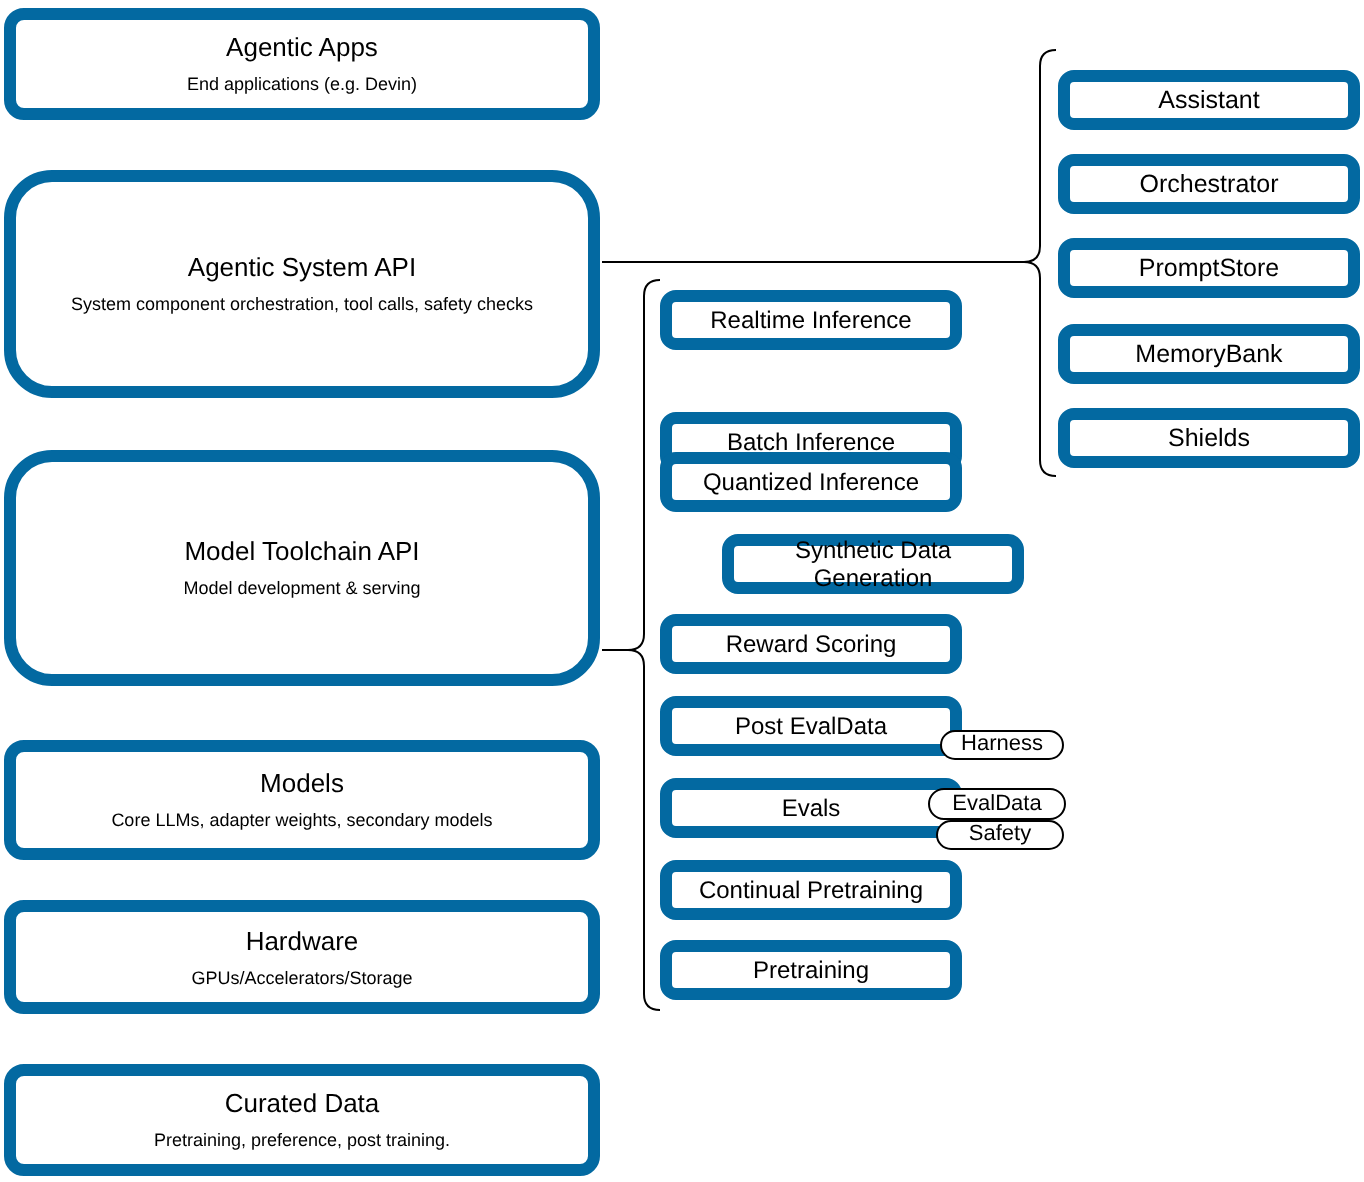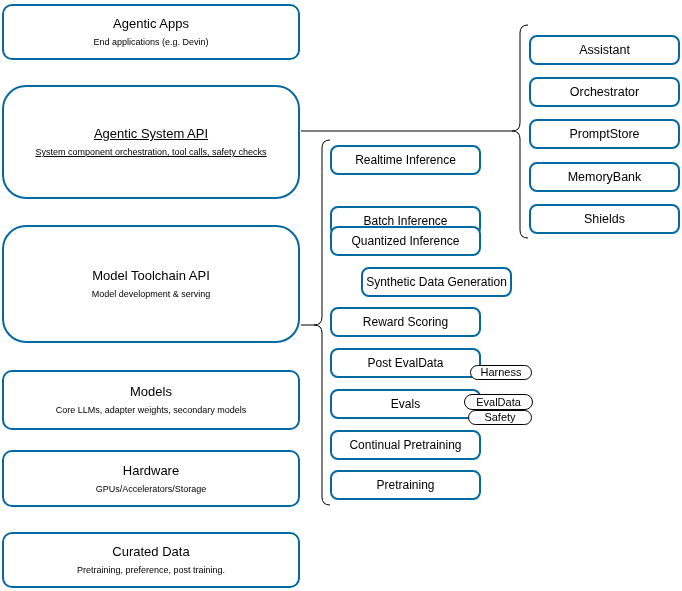--- a/index.html
+++ b/index.html
@@ -18,21 +18,21 @@
     width: 682px; height: 591px;
   }
   .connector-layer path {
     fill: none;
     stroke: #000000;
     stroke-width: 1;
   }
   .node {
     position: absolute;
     box-sizing: border-box;
-    border: 2px solid #0369a1;
+    border: 6px solid #0369a1;
     background: #ffffff;
     display: flex;
     flex-direction: column;
     align-items: center;
     justify-content: center;
     text-align: center;
   }
   .lbox { border-radius: 10px; }
   .lbox.round-big { border-radius: 24px; }
   .btitle { font-size: 13px; line-height: 16px; }
@@ -65,21 +65,21 @@
 
     <path d="M528,25 Q520,25 520,33 L520,123 Q520,131 512,131 Q520,131 520,139 L520,230 Q520,238 528,238"></path>
     <path d="M301,131 L512,131"></path>
   </svg>
 
   <div class="node lbox" style="left:2px; top:4px; width:298px; height:56px;">
     <div class="btitle">Agentic Apps</div>
     <div class="bsub">End applications (e.g. Devin)</div>
   </div>
 
-  <div class="node lbox round-big" style="left:2px; top:85px; width:298px; height:114px;text-decoration:underline;">
+  <div class="node lbox round-big" style="left:2px; top:85px; width:298px; height:114px;">
     <div class="btitle">Agentic System API</div>
     <div class="bsub">System component orchestration, tool calls, safety checks</div>
   </div>
 
   <div class="node lbox round-big" style="left:2px; top:225px; width:298px; height:118px;">
     <div class="btitle">Model Toolchain API</div>
     <div class="bsub">Model development &amp; serving</div>
   </div>
 
   <div class="node lbox" style="left:2px; top:370px; width:298px; height:60px;">

